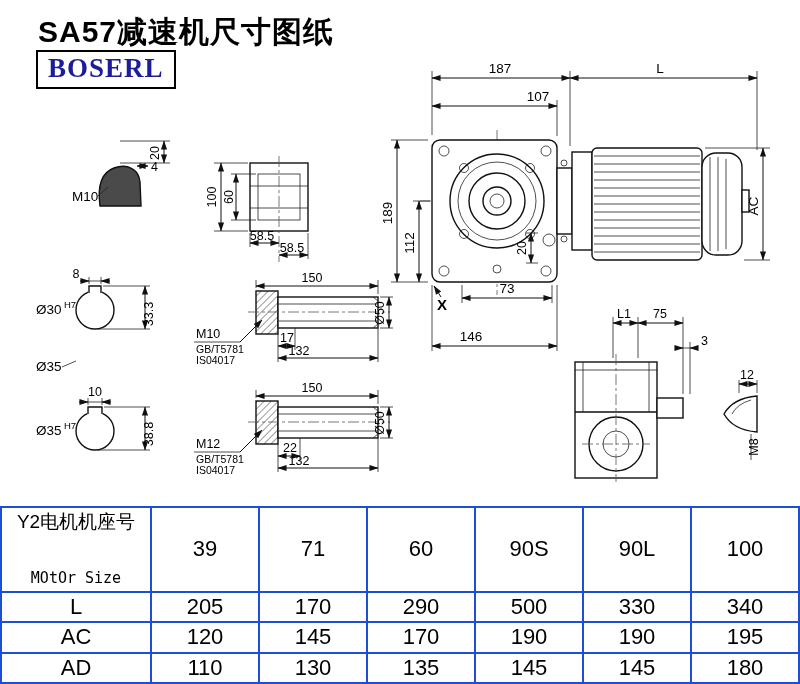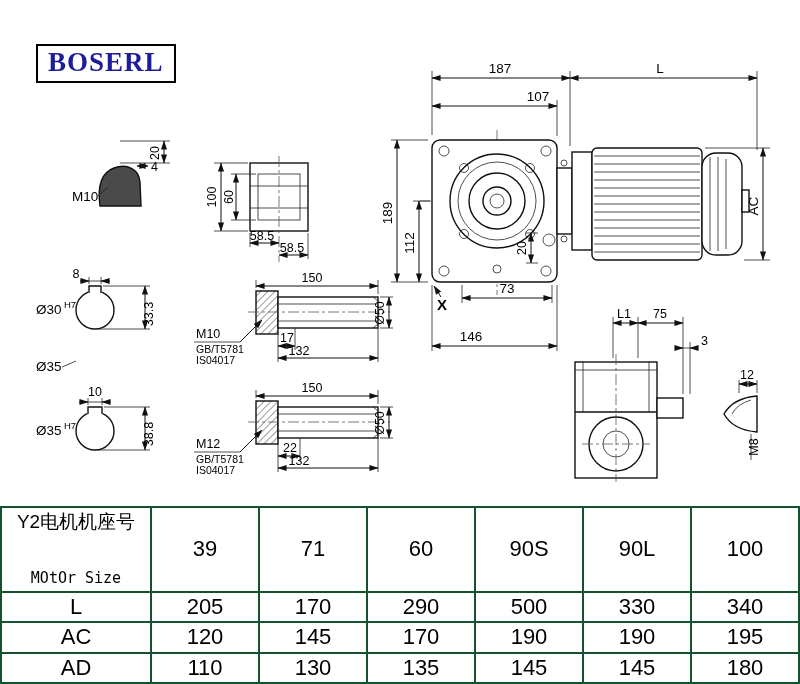--- a/index.html
+++ b/index.html
@@ -6,21 +6,21 @@
   html, body { margin: 0; padding: 0; background: #fff; }
   .page {
     position: relative; width: 800px; height: 684px; background: #ffffff;
     overflow: hidden; font-family: "Liberation Sans", sans-serif; color: #000;
   }
   .title {
     position: absolute; left: 38px; top: 12px;
     font-size: 30px; font-weight: 700; letter-spacing: 1px; color: #000;
   }
   .logo-box {
-    position: absolute; left: 36px; top: 44px;
+    position: absolute; left: 36px; top: 50px;
     border: 2px solid #000; padding: 1px 10px 3px; background: #fff;
   }
   .logo-text {
     font-family: "Liberation Serif", serif; font-size: 27px; font-weight: 700;
     color: #1d1d9c; letter-spacing: 1px;
   }
   .drawing-svg { position: absolute; left: 0; top: 0; }
 
   
   .ln   { stroke: #111; stroke-width: 1.4; }
@@ -32,33 +32,34 @@
   .t13 { font-size: 13.5px; }
   .t12 { font-size: 12.5px; }
   .t10 { font-size: 10.5px; }
   .t9  { font-size: 9.5px; }
 
   .dim-table {
     position: absolute; left: 0; top: 506px; width: 800px; height: 178px;
     border-collapse: collapse; table-layout: fixed;
   }
   .dim-table td {
-    border: 2px solid #14532d; text-align: center; vertical-align: middle;
+    border: 2px solid #1d4ed8; text-align: center; vertical-align: middle;
     font-size: 22px; padding: 0; background: #fff;
   }
   .dim-table col.c0 { width: 150px; }
   .rowhead { font-size: 21px; }
   .rowhead .zh { font-size: 19px; line-height: 1.15; }
   .rowhead .en { font-family: "DejaVu Sans Mono", monospace; font-size: 15px; line-height: 1.2; margin-top: 36px; }
 </style>
 </head>
 <body>
 
 <div class="page">
 
+  <div class="title">SA57减速机尺寸图纸</div>
   <div class="logo-box">
     <span class="logo-text">BOSERL</span>
   </div>
 
   <svg class="drawing-svg" width="800" height="506" viewBox="0 0 800 506">
     <defs>
       <marker id="maE" viewBox="0 0 10 10" refX="9.5" refY="5" markerWidth="9" markerHeight="9" orient="auto">
         <path d="M0,1.6 L10,5 L0,8.4 Z" fill="#111"></path>
       </marker>
       <marker id="maS" viewBox="0 0 10 10" refX="0.5" refY="5" markerWidth="9" markerHeight="9" orient="auto">

